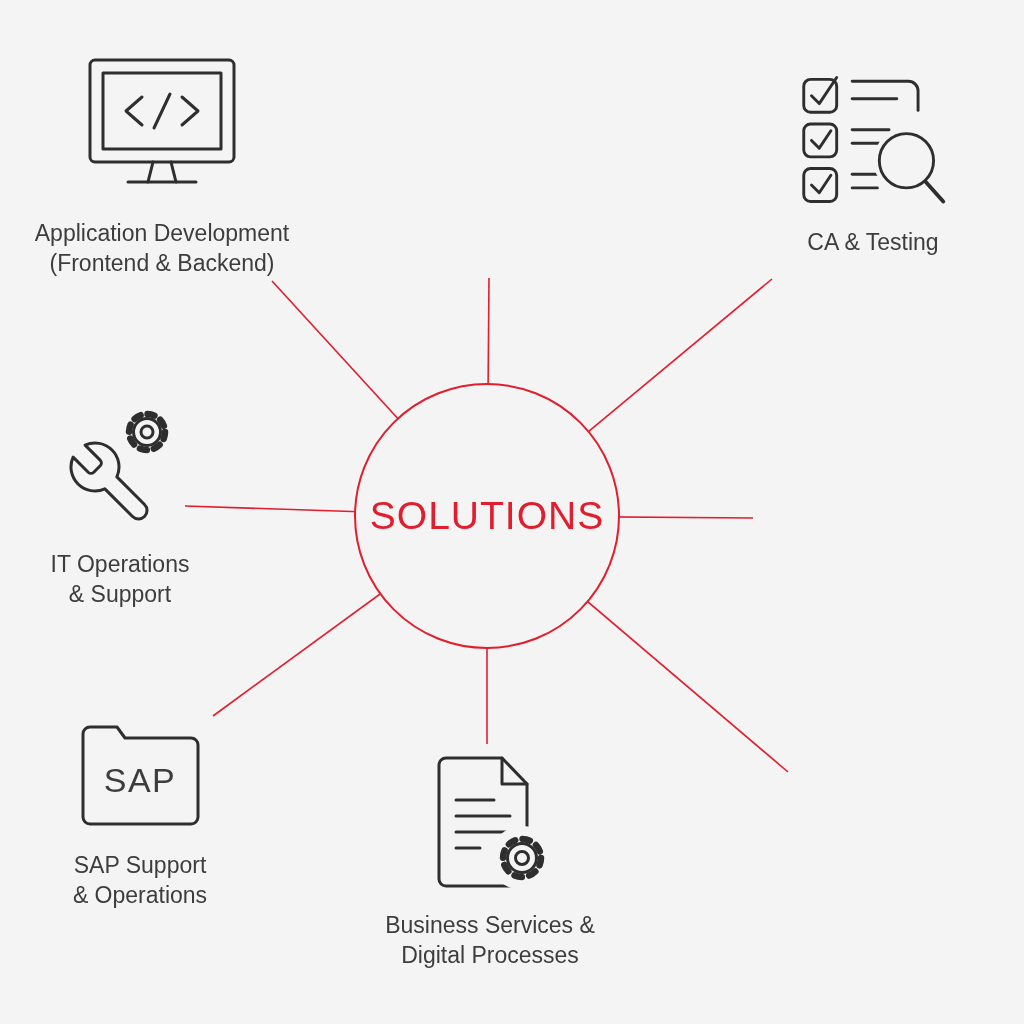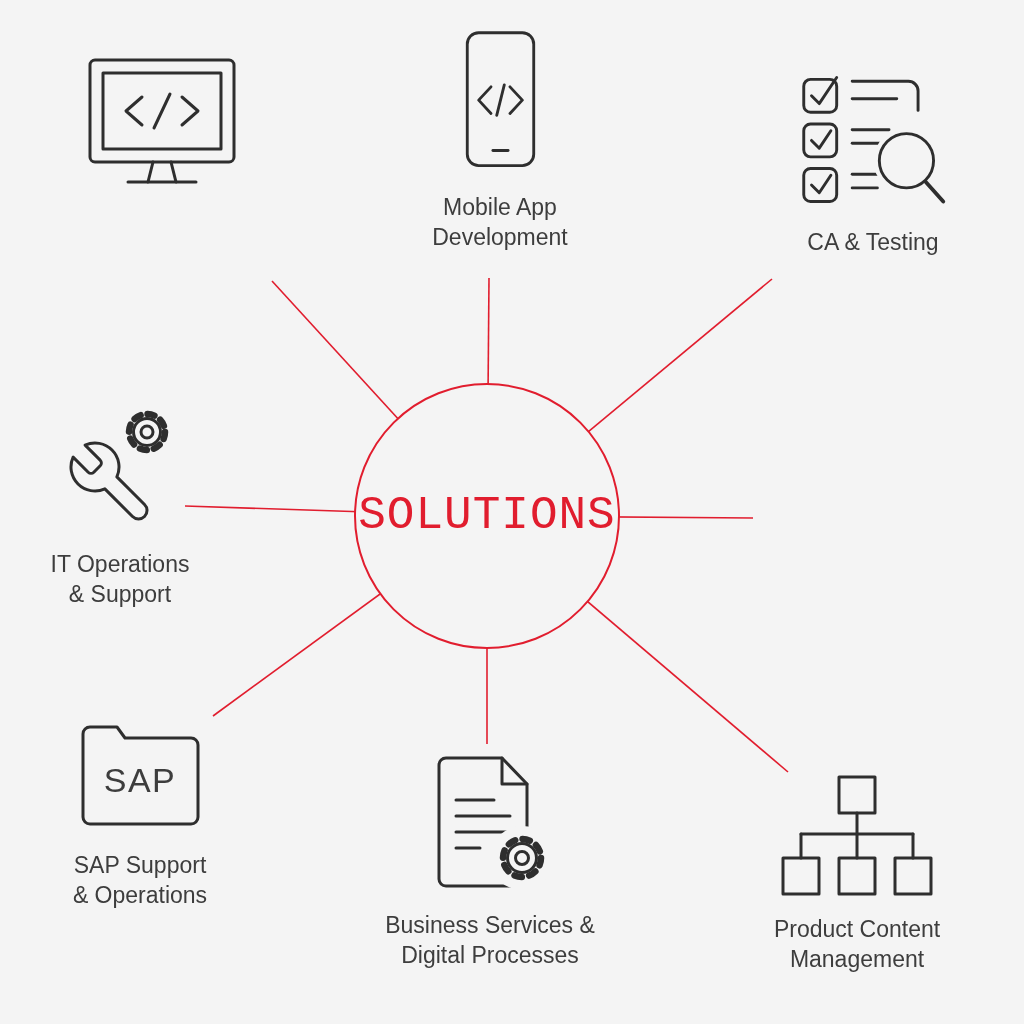--- a/index.html
+++ b/index.html
@@ -8,21 +8,21 @@
   *{box-sizing:border-box;margin:0;padding:0;}
   body{background:var(--bg);font-family:"Liberation Sans",sans-serif;}
   .canvas{position:relative;width:1024px;height:1024px;background:var(--bg);overflow:hidden;}
   .connectors{position:absolute;left:0;top:0;z-index:1;}
   .connectors line{stroke:var(--accent);stroke-width:1.6;}
   .hub{
     position:absolute;left:354px;top:383px;width:266px;height:266px;
     border:2px solid var(--accent);border-radius:50%;background:var(--bg);
     display:flex;align-items:center;justify-content:center;z-index:2;
   }
-  .hub-label{color:var(--accent);font-size:46px;font-weight:500;letter-spacing:1px;font-family:Liberation Mono, monospace;}
+  .hub-label{color:var(--accent);font-size:39px;font-weight:500;letter-spacing:1px;}
   .node{position:absolute;text-align:center;z-index:2;}
   .node-label{
     margin-top:10px;font-size:23px;line-height:1.32;color:var(--text);
     white-space:pre-line;
   }
   .mt-lg .node-label{margin-top:8px;}
   
   .icon path,.icon rect,.icon circle,.icon line,.icon polyline{
     fill:none;stroke:var(--icon-stroke);stroke-width:3;
     stroke-linecap:round;stroke-linejoin:round;
@@ -56,33 +56,24 @@
   <div class="node" style="left:10px;top:52px;width:304px;">
     <svg class="icon" width="160" height="152" viewBox="0 0 160 152">
       <rect x="8" y="8" width="144" height="102" rx="5"></rect>
       <rect x="21" y="21" width="118" height="76"></rect>
       <polyline points="60,45 44,59 60,73"></polyline>
       <line x1="72" y1="76" x2="88" y2="42"></line>
       <polyline points="100,45 116,59 100,73"></polyline>
       <path d="M71 110 L66 130 M89 110 L94 130"></path>
       <line x1="46" y1="130" x2="114" y2="130"></line>
     </svg>
+    <div class="node-label">Application Development
+(Frontend &amp; Backend)</div>
   </div>
 
-  <div class="node" style="left:350px;top:28px;width:300px;">
-    <svg class="icon" width="95" height="150" viewBox="0 0 100 158">
-      <rect x="15" y="5" width="70" height="140" rx="12"></rect>
-      <line x1="42" y1="129" x2="58" y2="129"></line>
-      <polyline points="40,62 27,76 40,90"></polyline>
-      <line x1="46" y1="92" x2="54" y2="60"></line>
-      <polyline points="60,62 73,76 60,90"></polyline>
-    </svg>
-    <div class="node-label">Mobile App
-Development</div>
-  </div>
 
   <div class="node mt-lg" style="left:723px;top:60px;width:300px;">
     <svg class="icon" width="155" height="155" viewBox="0 0 160 160">
       <rect x="8" y="20" width="34" height="34" rx="7"></rect>
       <polyline points="16,37 24,45 42,18"></polyline>
       <rect x="8" y="66" width="34" height="34" rx="7"></rect>
       <polyline points="16,83 24,91 36,73"></polyline>
       <rect x="8" y="112" width="34" height="34" rx="7"></rect>
       <polyline points="16,129 24,137 36,119"></polyline>
       <path d="M58 22 H116 a10 10 0 0 1 10 10 V52"></path>
@@ -133,29 +124,14 @@
         <circle class="mask" cx="102" cy="110" r="32"></circle>
         <circle class="teeth" cx="102" cy="110" r="19" stroke-dasharray="7.46 7.46"></circle>
         <circle cx="102" cy="110" r="14.5"></circle>
         <circle cx="102" cy="110" r="6.5"></circle>
       </g>
     </svg>
     <div class="node-label">Business Services &amp;
 Digital Processes</div>
   </div>
 
-  <div class="node" style="left:717px;top:772px;width:280px;">
-    <svg class="icon" width="160" height="128" viewBox="0 0 160 128">
-      <rect x="62" y="5" width="36" height="36"></rect>
-      <line x1="80" y1="41" x2="80" y2="62"></line>
-      <line x1="24" y1="62" x2="136" y2="62"></line>
-      <line x1="24" y1="62" x2="24" y2="86"></line>
-      <line x1="80" y1="62" x2="80" y2="86"></line>
-      <line x1="136" y1="62" x2="136" y2="86"></line>
-      <rect x="6" y="86" width="36" height="36"></rect>
-      <rect x="62" y="86" width="36" height="36"></rect>
-      <rect x="118" y="86" width="36" height="36"></rect>
-    </svg>
-    <div class="node-label">Product Content
-Management</div>
-  </div>
 
 </div>
 
 </body></html>

